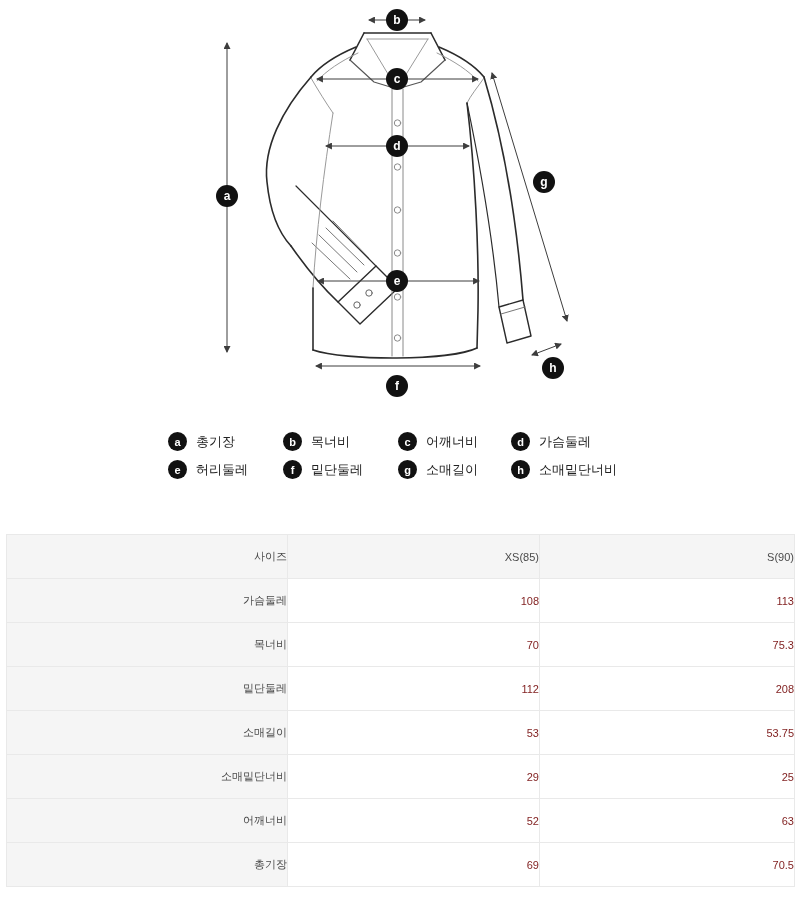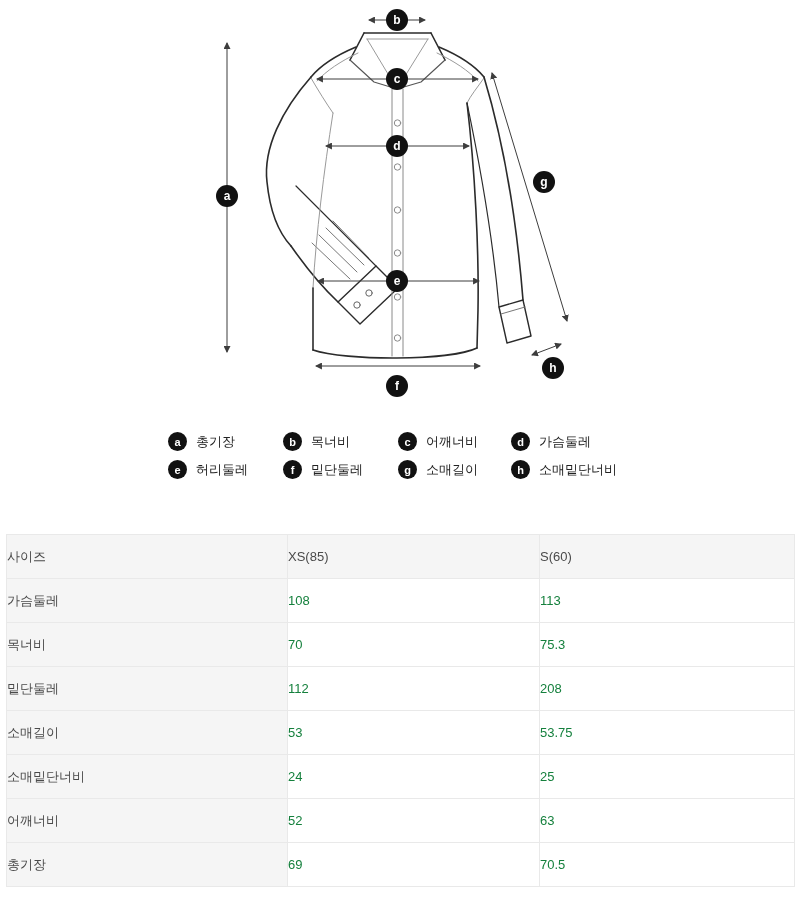--- a/index.html
+++ b/index.html
@@ -37,28 +37,28 @@
     white-space: nowrap;
   }
   
   .table-wrap { margin: 55px 6px 0 6px; }
   table.size-table {
     width: 788px; border-collapse: collapse; table-layout: fixed;
   }
   .size-table th, .size-table td {
     border: 1px solid #e9e9e9;
     height: 44px;
-    font-size: 13px;
+    font-size: 11px;
     font-weight: 400;
-    text-align: left;
+    text-align: right;
     vertical-align: middle;
   }
   .size-table thead th { background: #f5f5f5; color: #4a4a4a; }
   .size-table tbody th { background: #f5f5f5; color: #4a4a4a; }
-  .size-table tbody td { background: #ffffff; color: #15803d; }
+  .size-table tbody td { background: #ffffff; color: #7f1d1d; }
 </style>
 </head>
 <body>
 
 <div class="page">
 
   <svg class="diagram" viewBox="0 0 800 420">
     <defs>
       <marker id="arr" viewBox="0 0 10 10" refX="8.5" refY="5" markerWidth="7" markerHeight="7" orient="auto-start-reverse">
         <path d="M0,0 L10,5 L0,10 z" fill="#3d3d3d"></path>
@@ -201,21 +201,21 @@
     <table class="size-table">
       <colgroup>
         <col style="width:281px">
           <col style="width:252px">
           <col style="width:255px">
       </colgroup>
       <thead>
         <tr>
           <th>사이즈</th>
           <th>XS(85)</th>
-          <th>S(60)</th>
+          <th>S(90)</th>
         </tr>
       </thead>
       <tbody>
         <tr>
           <th>가슴둘레</th>
           <td>108</td>
           <td>113</td>
         </tr>
         <tr>
           <th>목너비</th>
@@ -227,21 +227,21 @@
           <td>112</td>
           <td>208</td>
         </tr>
         <tr>
           <th>소매길이</th>
           <td>53</td>
           <td>53.75</td>
         </tr>
         <tr>
           <th>소매밑단너비</th>
-          <td>24</td>
+          <td>29</td>
           <td>25</td>
         </tr>
         <tr>
           <th>어깨너비</th>
           <td>52</td>
           <td>63</td>
         </tr>
         <tr>
           <th>총기장</th>
           <td>69</td>

